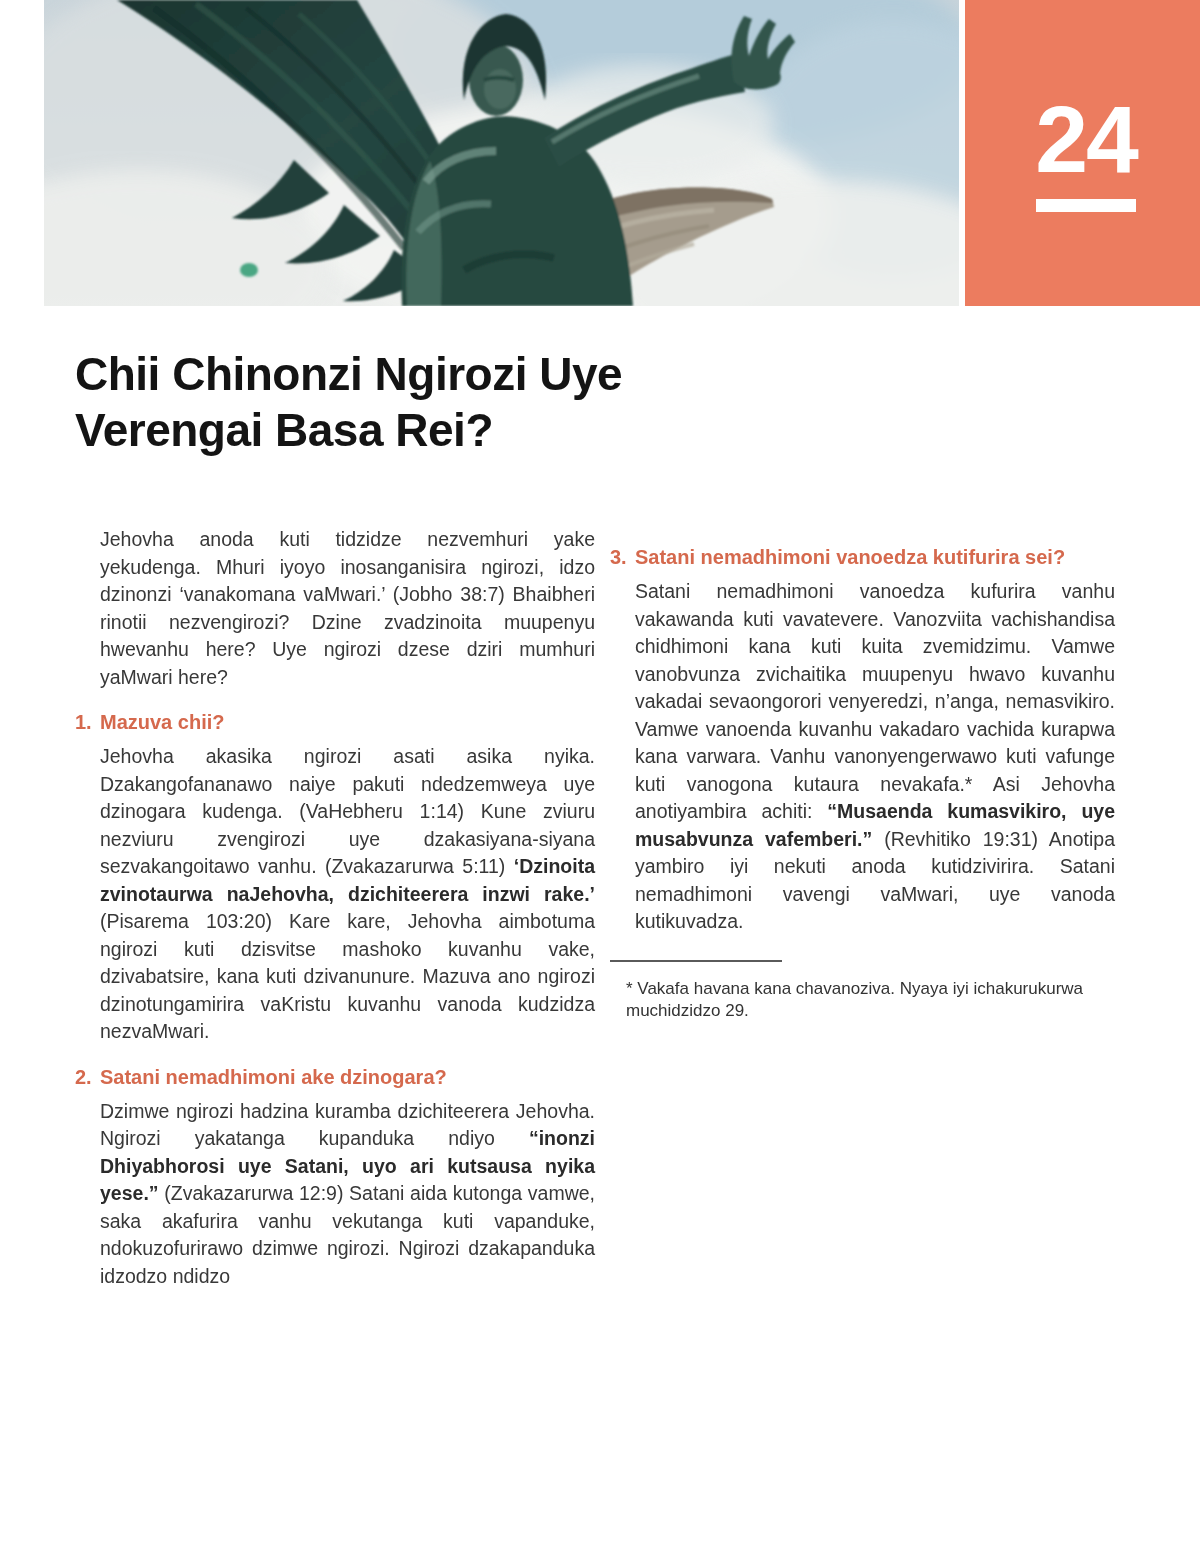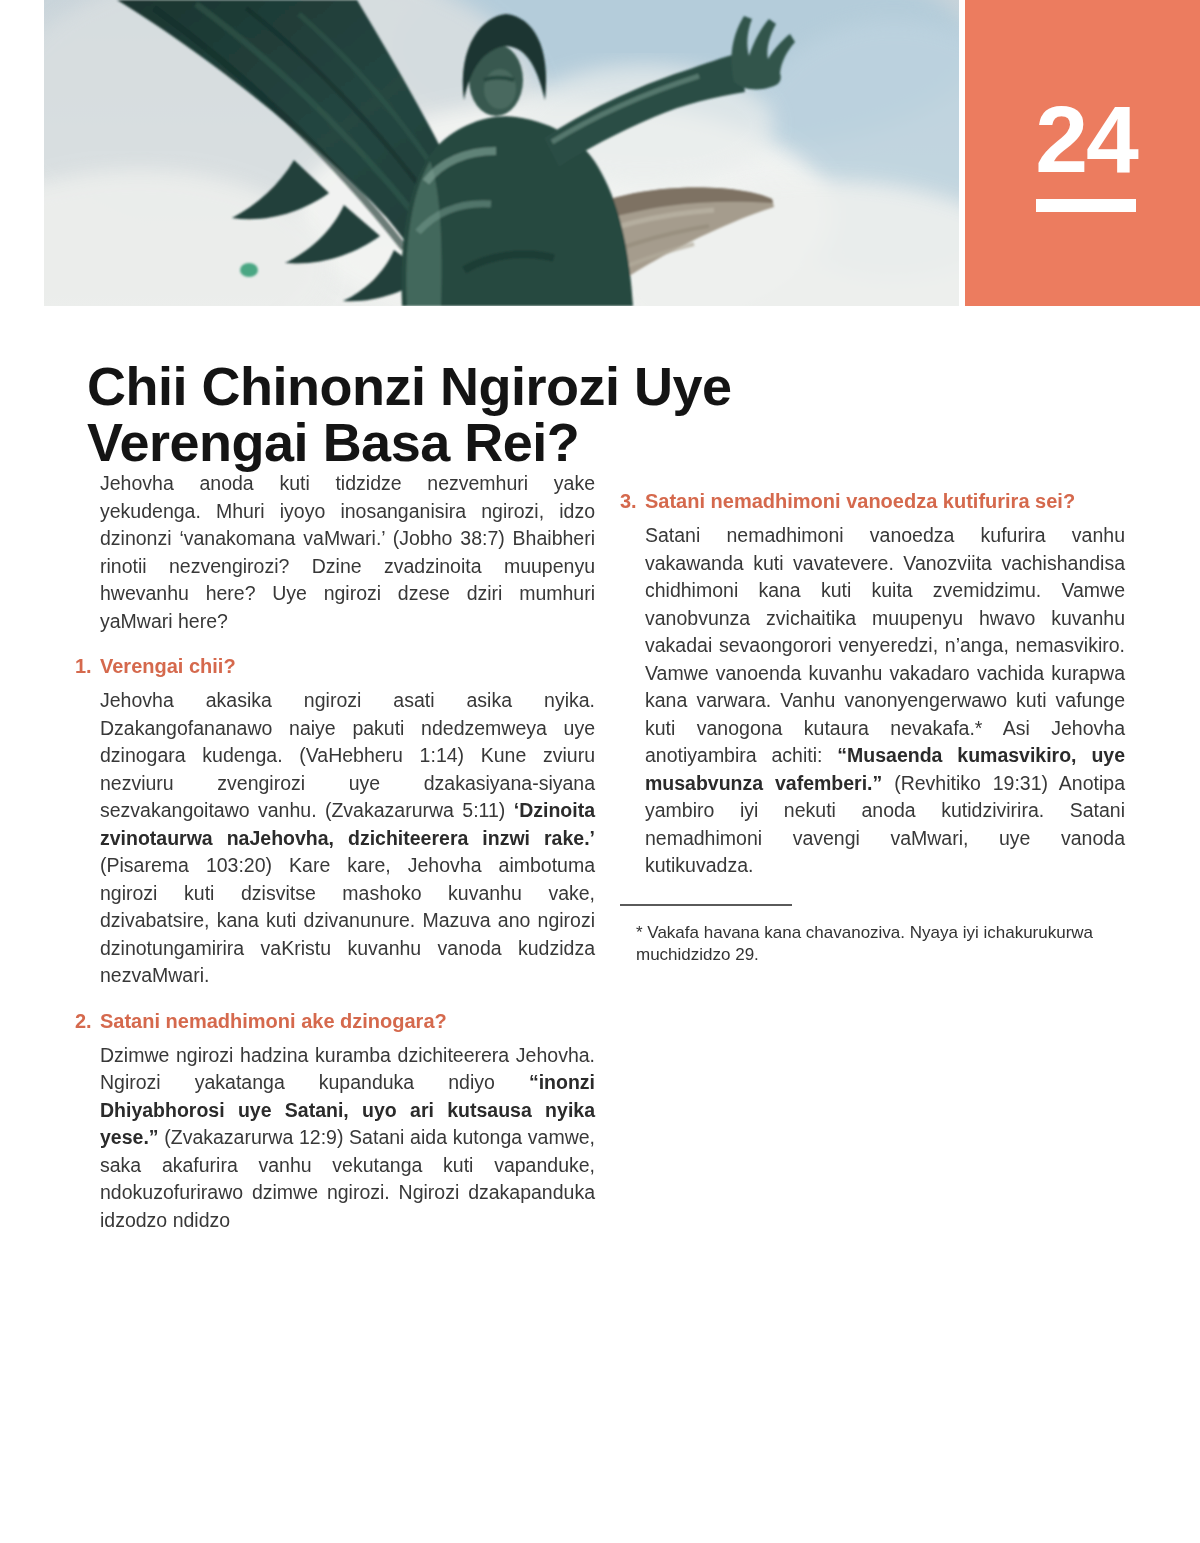--- a/index.html
+++ b/index.html
@@ -10,25 +10,25 @@
   
   .hero{position:absolute;top:0;left:7px;width:1200px;height:306px;}
   .photo{position:absolute;top:0;left:37px;width:915px;height:306px;overflow:hidden;}
   .photo svg{display:block;}
   .chapter-badge{position:absolute;top:0;left:958px;width:242px;height:306px;}
   .chapter-num{margin-top:92px;text-align:center;font-size:95px;line-height:95px;
                font-weight:bold;color:#ffffff;letter-spacing:-2px;}
   .chapter-underline{width:100px;height:13px;background:#ffffff;margin:12px auto 0 auto;}
 
   
-  .title{position:absolute;left:75px;top:346px;margin:12px;font-size:54px;line-height:56px;
+  .title{position:absolute;left:75px;top:346px;margin:0;font-size:46px;line-height:56px;
          font-weight:bold;color:#141414;letter-spacing:-0.5px;}
 
   
-  .columns{position:absolute;top:470px;left:75px;width:1050px;display:flex;gap:25px;}
+  .columns{position:absolute;top:526px;left:75px;width:1050px;display:flex;gap:15px;}
   .col{width:520px;flex:none;}
   .col.right{width:505px;}
   .para{margin:0 0 13px 0;padding-left:25px;text-align:justify;
         font-size:19.5px;line-height:27.5px;color:#383838;}
   .para .b{font-weight:bold;color:#2b2b2b;}
   .q-heading{display:flex;margin:18px 0 7px 0;font-size:20px;line-height:27px;
              font-weight:bold;}
   .q-num{width:25px;flex:none;}
   .q-text{flex:1;}
   .footnote{margin-top:24px;}
@@ -132,21 +132,21 @@
     </div>
   </div>
 
   <h1 class="title"><span>Chii Chinonzi Ngirozi Uye</span><br><span>Verengai Basa Rei?</span></h1>
 
   <div class="columns">
     <div class="col left">
         <p class="para"><span>Jehovha anoda kuti tidzidze nezvemhuri yake yekudenga. Mhuri iyoyo inosanganisira ngirozi, idzo dzinonzi ‘vanakomana vaMwari.’ (Jobho 38:7) Bhaibheri rinotii nezvengirozi? Dzine zvadzinoita muupenyu hwevanhu here? Uye ngirozi dzese dziri mumhuri yaMwari here?</span></p>
         <div class="q-heading" style="color: rgb(213, 105, 77);">
           <span class="q-num">1.</span>
-          <span class="q-text">Verengai chii?</span>
+          <span class="q-text">Mazuva chii?</span>
         </div>
         <p class="para"><span>Jehovha akasika ngirozi asati asika nyika. Dzakangofananawo naiye pakuti ndedzemweya uye dzinogara kudenga. (VaHebheru 1:14) Kune zviuru nezviuru zvengirozi uye dzakasiyana-siyana sezvakangoitawo vanhu. (Zvakazarurwa 5:11) </span><span class="b">‘Dzinoita zvinotaurwa naJehovha, dzichiteerera inzwi rake.’</span><span> (Pisarema 103:20) Kare kare, Jehovha aimbotuma ngirozi kuti dzisvitse mashoko kuvanhu vake, dzivabatsire, kana kuti dzivanunure. Mazuva ano ngirozi dzinotungamirira vaKristu kuvanhu vanoda kudzidza nezvaMwari.</span></p>
         <div class="q-heading" style="color: rgb(213, 105, 77);">
           <span class="q-num">2.</span>
           <span class="q-text">Satani nemadhimoni ake dzinogara?</span>
         </div>
         <p class="para"><span>Dzimwe ngirozi hadzina kuramba dzichiteerera Jehovha. Ngirozi yakatanga kupanduka ndiyo </span><span class="b">“inonzi Dhiyabhorosi uye Satani, uyo ari kutsausa nyika yese.”</span><span> (Zvakazarurwa 12:9) Satani aida kutonga vamwe, saka akafurira vanhu vekutanga kuti vapanduke, ndokuzofurirawo dzimwe ngirozi. Ngirozi dzakapanduka idzodzo ndidzo</span></p>
       </div>
     <div class="col right">
         <div class="q-heading" style="color: rgb(213, 105, 77);">

